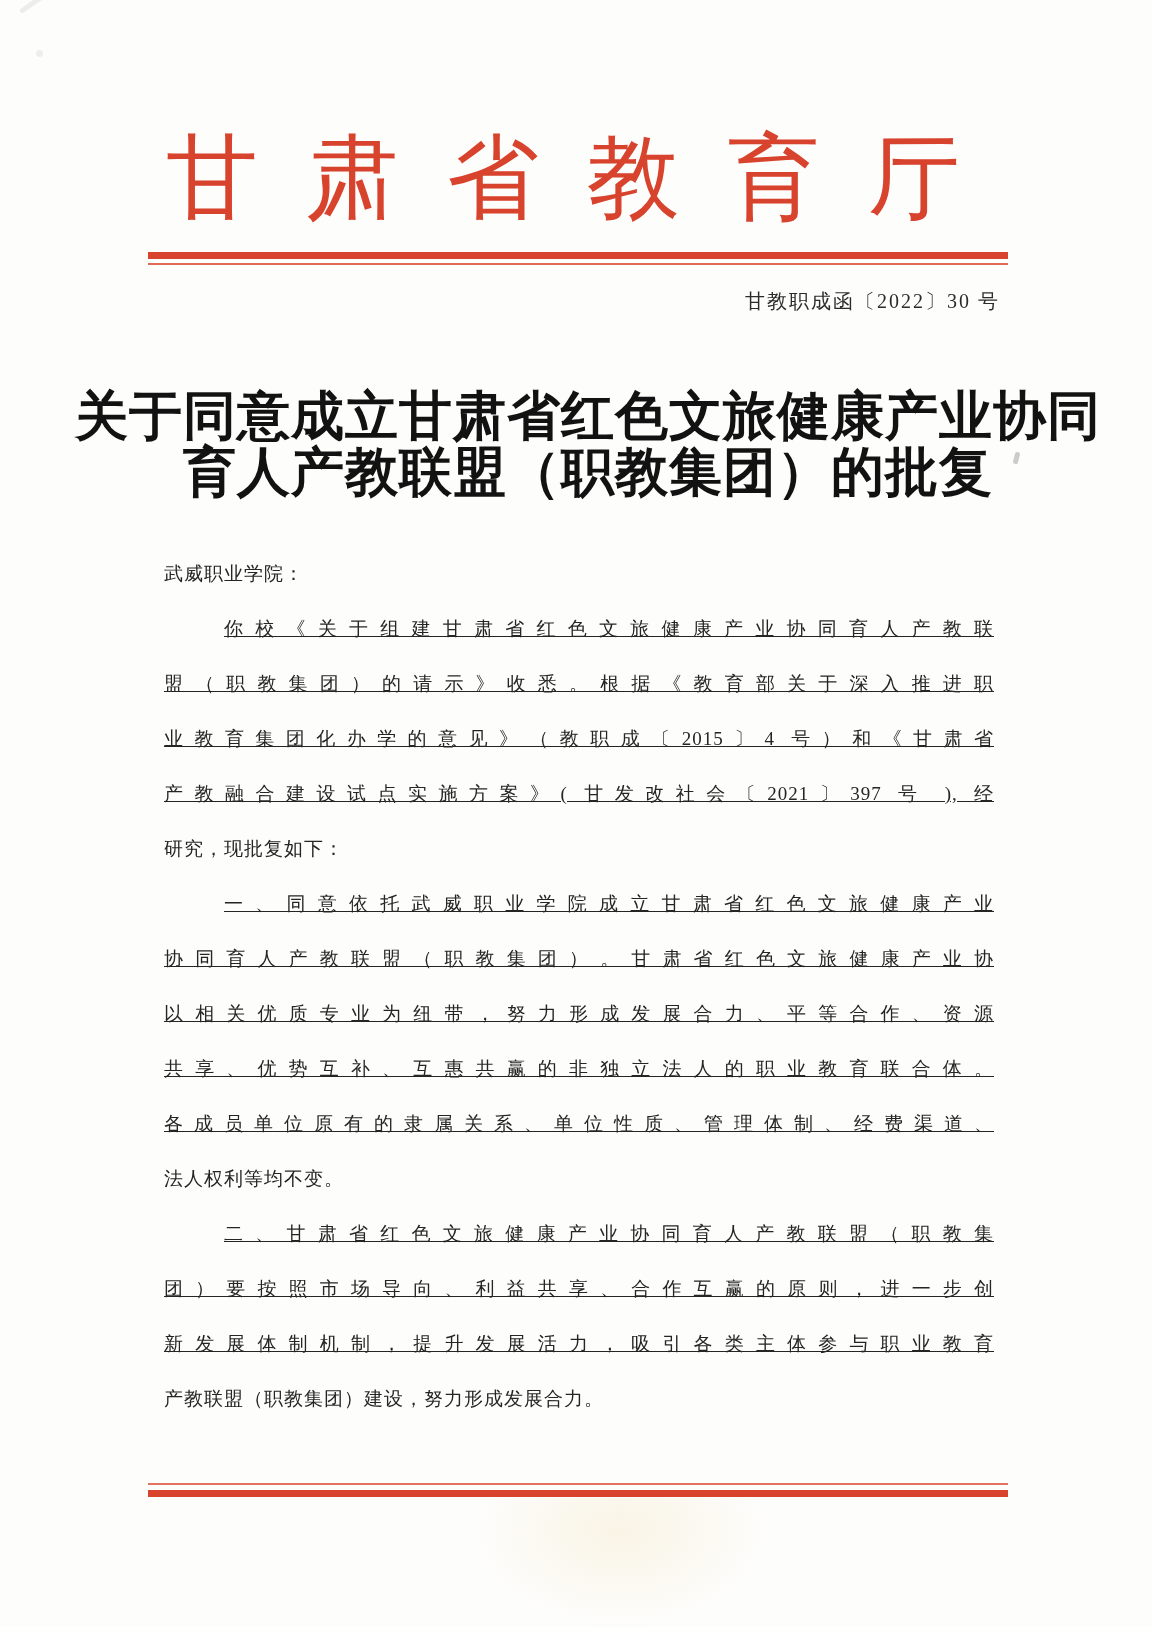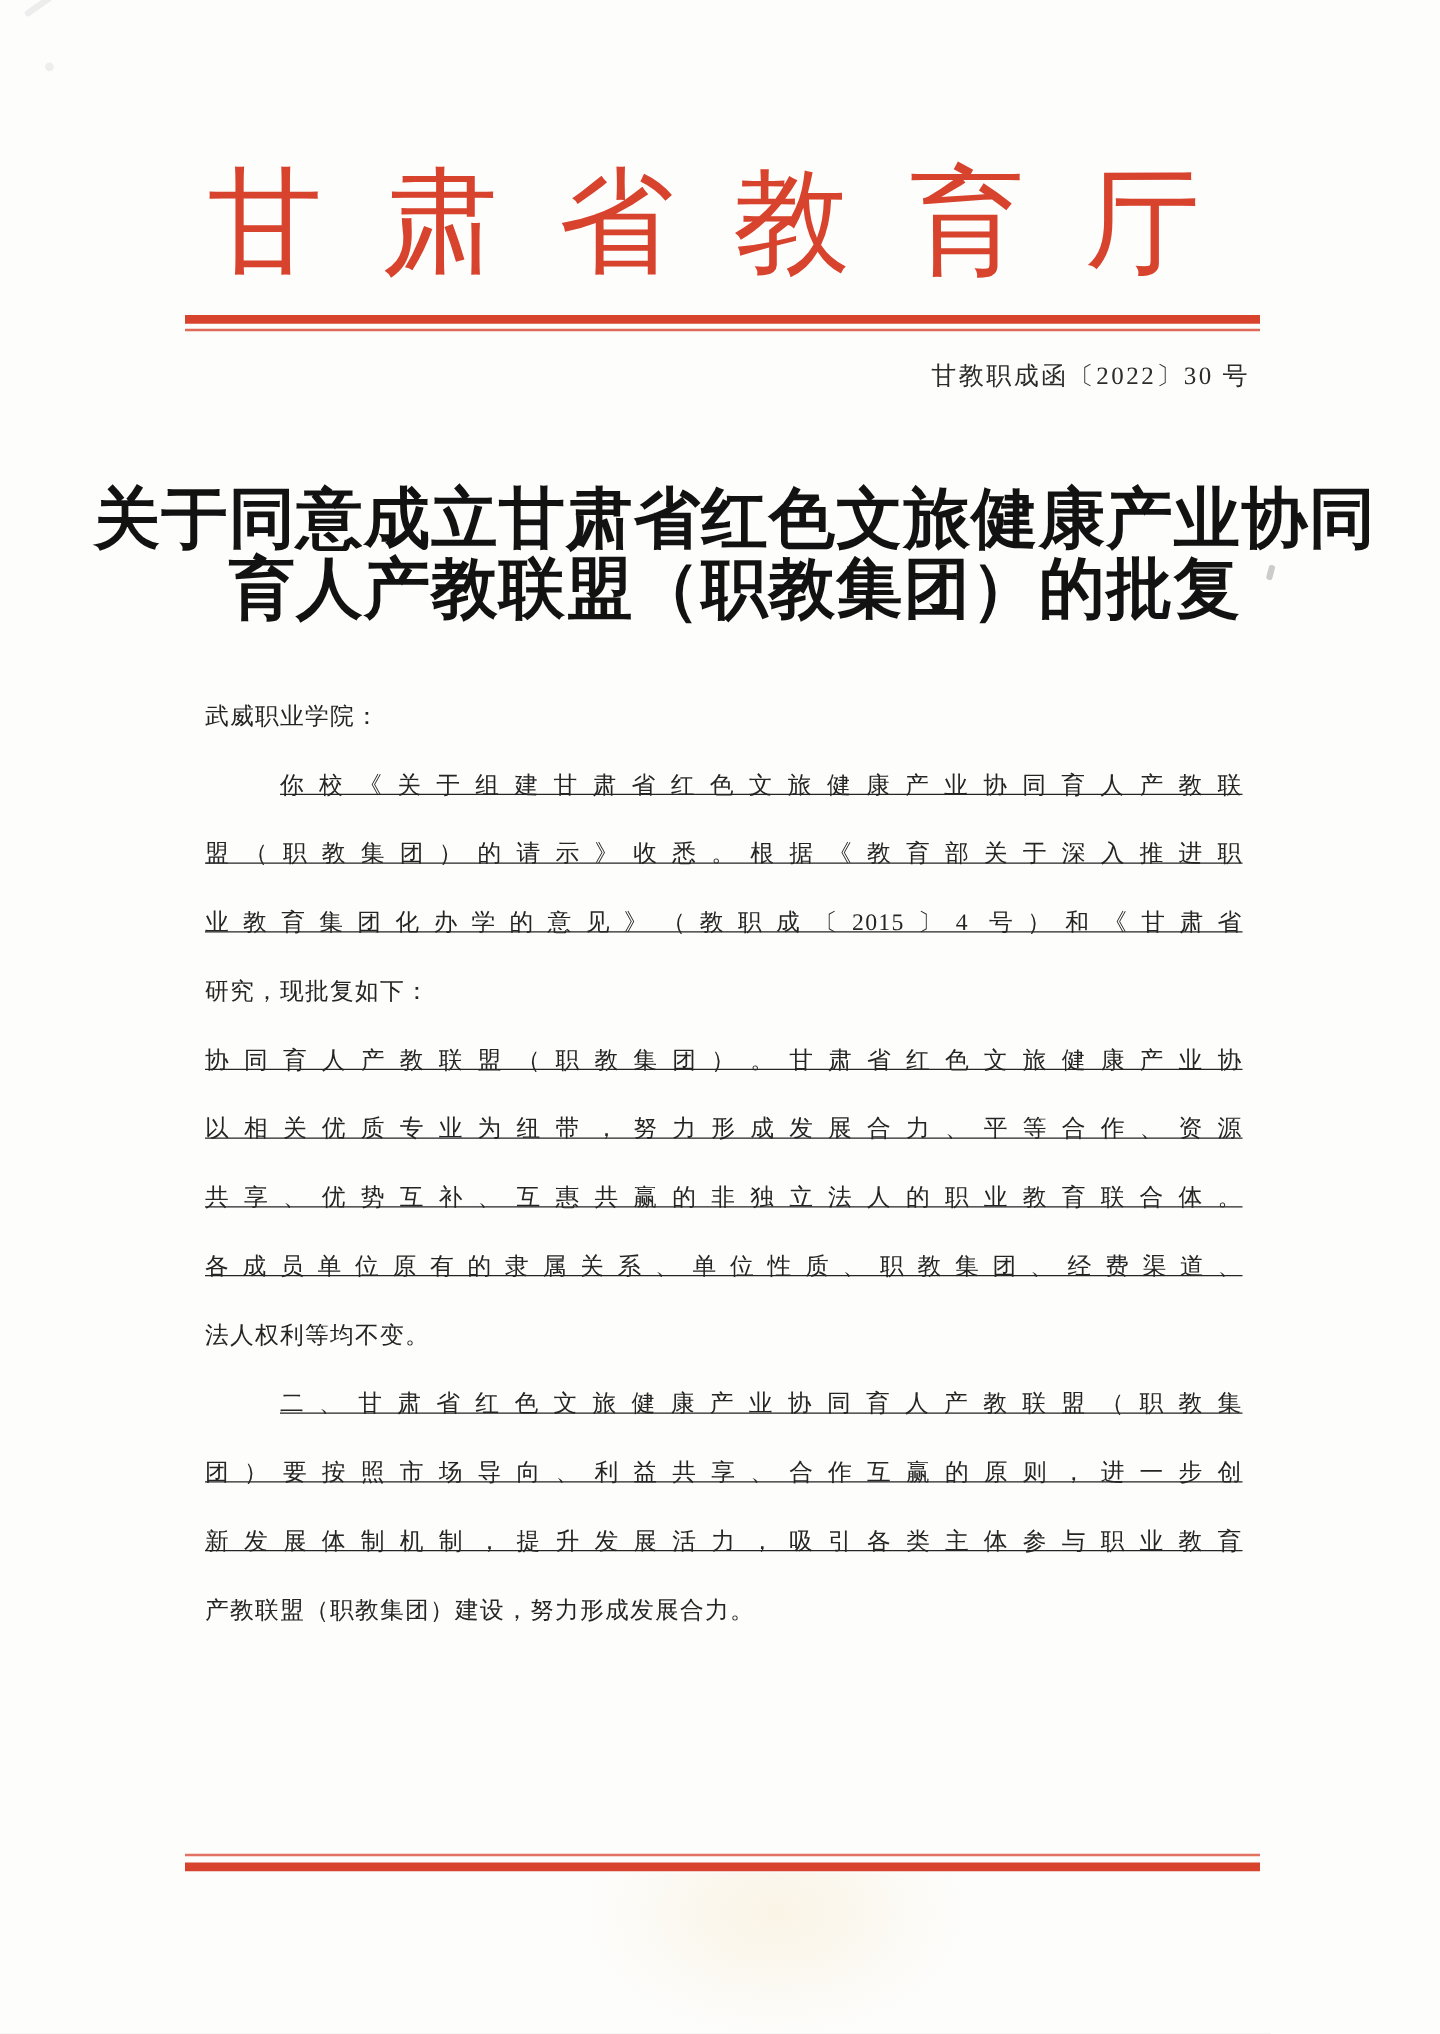--- a/index.html
+++ b/index.html
@@ -83,25 +83,27 @@
       <div class="title-line">育人产教联盟（职教集团）的批复</div>
     </h1>
 
   <div class="artifact a-mark"></div>
 
   <div class="body-text">
       <div class="line">武威职业学院：</div>
       <div class="line indent fill">你校《关于组建甘肃省红色文旅健康产业协同育人产教联</div>
       <div class="line fill">盟（职教集团）的请示》收悉。根据《教育部关于深入推进职</div>
       <div class="line fill">业教育集团化办学的意见》（教职成〔2015〕4 号）和《甘肃省</div>
+      <div class="line fill">产教融合建设试点实施方案》( 甘发改社会〔2021〕397 号 ), 经</div>
       <div class="line">研究，现批复如下：</div>
+      <div class="line indent fill">一、同意依托武威职业学院成立甘肃省红色文旅健康产业</div>
       <div class="line fill">协同育人产教联盟（职教集团）。甘肃省红色文旅健康产业协</div>
       <div class="line fill">以相关优质专业为纽带，努力形成发展合力、平等合作、资源</div>
       <div class="line fill">共享、优势互补、互惠共赢的非独立法人的职业教育联合体。</div>
-      <div class="line fill">各成员单位原有的隶属关系、单位性质、职教集团、经费渠道、</div>
+      <div class="line fill">各成员单位原有的隶属关系、单位性质、管理体制、经费渠道、</div>
       <div class="line">法人权利等均不变。</div>
       <div class="line indent fill">二、甘肃省红色文旅健康产业协同育人产教联盟（职教集</div>
       <div class="line fill">团）要按照市场导向、利益共享、合作互赢的原则，进一步创</div>
       <div class="line fill">新发展体制机制，提升发展活力，吸引各类主体参与职业教育</div>
       <div class="line">产教联盟（职教集团）建设，努力形成发展合力。</div>
     </div>
 
   <div class="rule rule-bottom">
     <div class="bar-thin"></div>
     <div class="bar-thick"></div>

